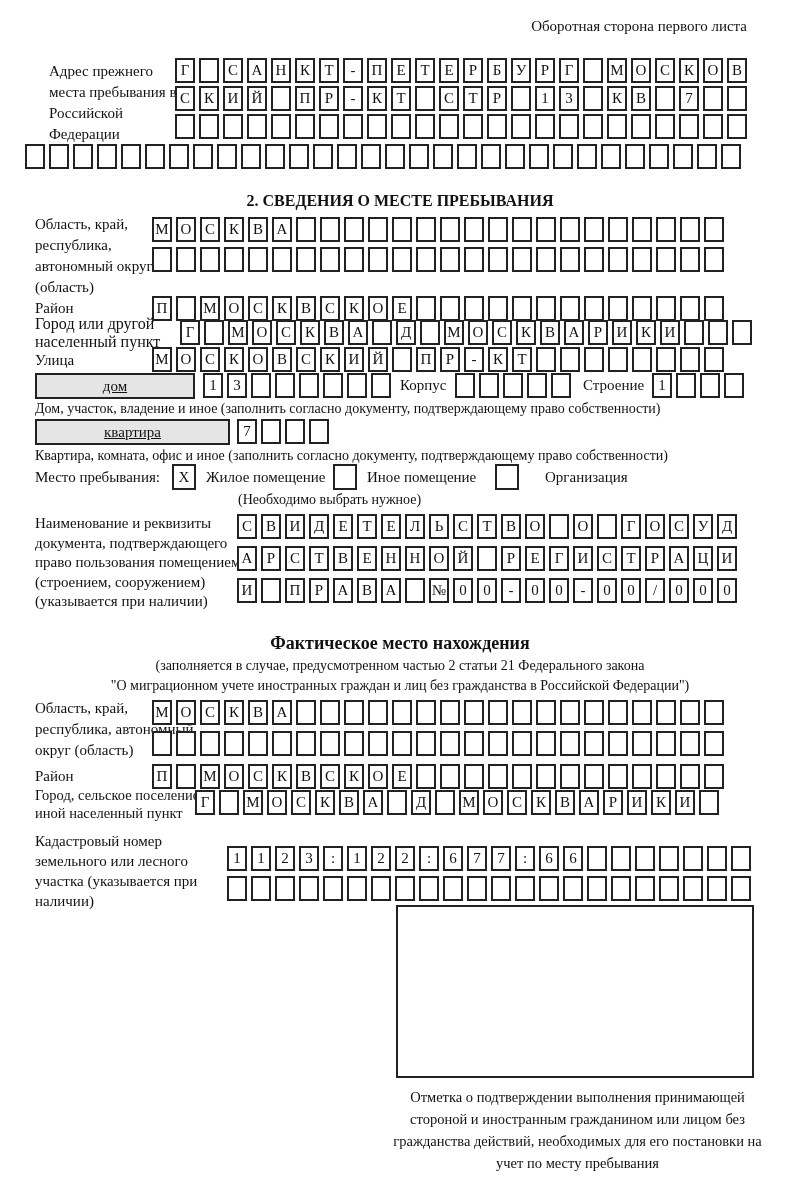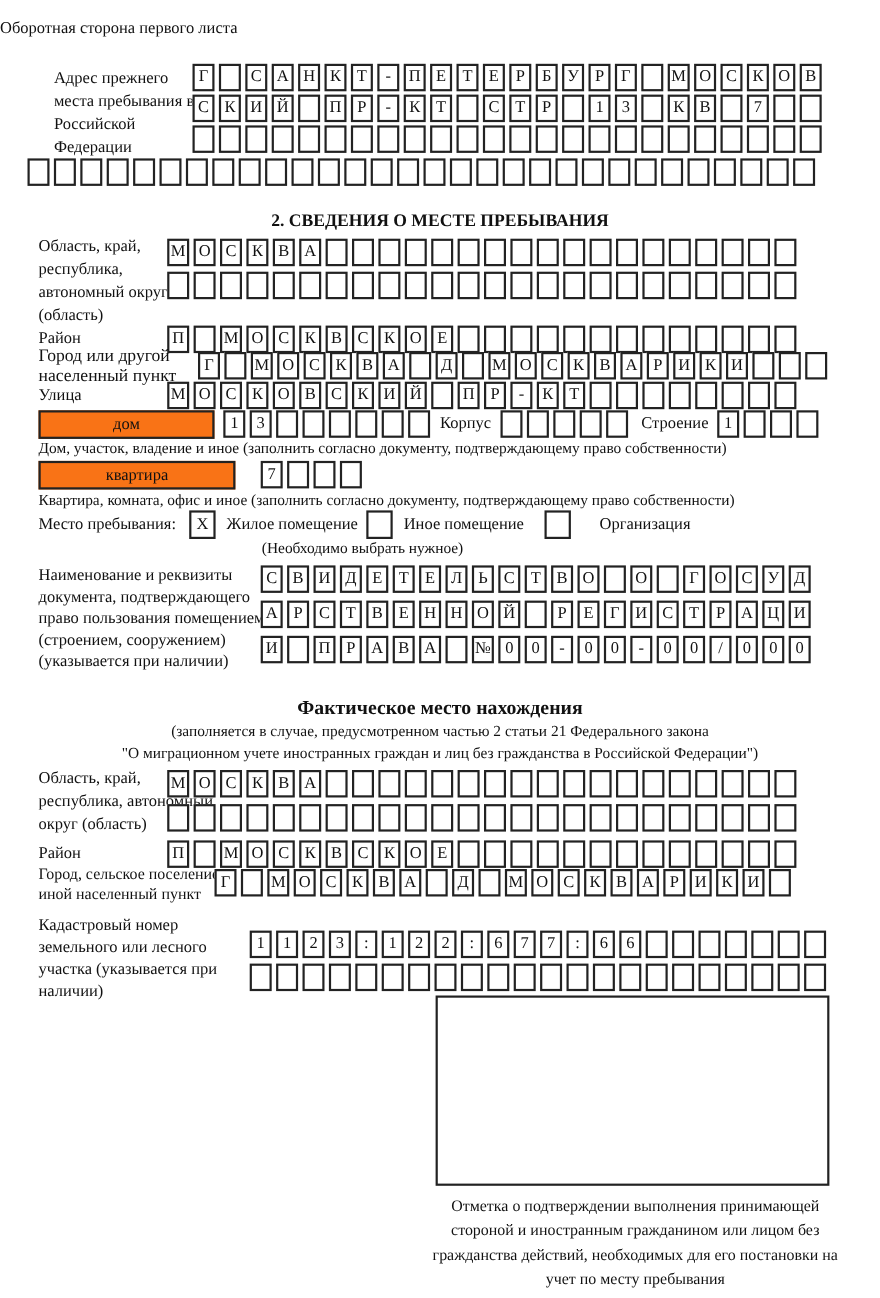--- a/index.html
+++ b/index.html
@@ -15,32 +15,32 @@
   .cell{
     width:20px; height:25px; box-sizing:border-box; border:2px solid #222;
     display:flex; align-items:center; justify-content:center;
     font-size:15px; font-family:"Liberation Serif", serif; background:#fff;
   }
   .checkcell{
     position:absolute; width:24px; height:26px; box-sizing:border-box; border:2px solid #222;
     display:flex; align-items:center; justify-content:center; font-size:15px; background:#fff;
   }
   .widebox{
-    position:absolute; box-sizing:border-box; border:2px solid #222; background:#f97316;
-    display:flex; align-items:center; justify-content:center; font-size:15px;
+    position:absolute; box-sizing:border-box; border:2px solid #222; background:#e5e5e5;
+    display:flex; align-items:center; justify-content:center; font-size:15px;text-decoration:underline;
   }
   .stampbox{position:absolute; box-sizing:border-box; border:2px solid #222; background:#fff;}
   .heading{position:absolute; left:0; width:800px; text-align:center; font-weight:bold;}
 </style>
 </head>
 <body>
 
 <div id="page">
 
-  <div class="abs" style="top:18px; left:0; width:747px; text-align:left; font-size:15px;">Оборотная сторона первого листа</div>
+  <div class="abs" style="top:18px; left:0; width:747px; text-align:right; font-size:15px;">Оборотная сторона первого листа</div>
 
   <div class="lbl" style="top:61px; left:35px; width:140px;margin-left:14px;">Адрес прежнего места пребывания в Российской Федерации</div>
   <div class="cells" style="top:58px; left:175px;">
       <span class="cell">Г</span>
       <span class="cell"></span>
       <span class="cell">С</span>
       <span class="cell">А</span>
       <span class="cell">Н</span>
       <span class="cell">К</span>
       <span class="cell">Т</span>
@@ -308,21 +308,21 @@
     </div>
   <div class="lbl" style="top:375px; left:583px;">Строение</div>
   <div class="cells" style="top:373px; left:652px;">
       <span class="cell">1</span>
       <span class="cell"></span>
       <span class="cell"></span>
       <span class="cell"></span>
     </div>
   <div class="caption" style="top:401px; left:35px;">Дом, участок, владение и иное (заполнить согласно документу, подтверждающему право собственности)</div>
 
-  <div class="widebox" style="top:419px; left:35px; width:179px; height:26px;">квартира</div>
+  <div class="widebox" style="top:419px; left:35px; width:195px; height:26px;">квартира</div>
   <div class="cells" style="top:419px; left:237px;">
       <span class="cell">7</span>
       <span class="cell"></span>
       <span class="cell"></span>
       <span class="cell"></span>
     </div>
   <div class="caption" style="top:448px; left:35px;">Квартира, комната, офис и иное (заполнить согласно документу, подтверждающему право собственности)</div>
 
   <div class="lbl" style="top:467px; left:35px;">Место пребывания:</div>
   <div class="checkcell" style="top:464px; left:172px;">

